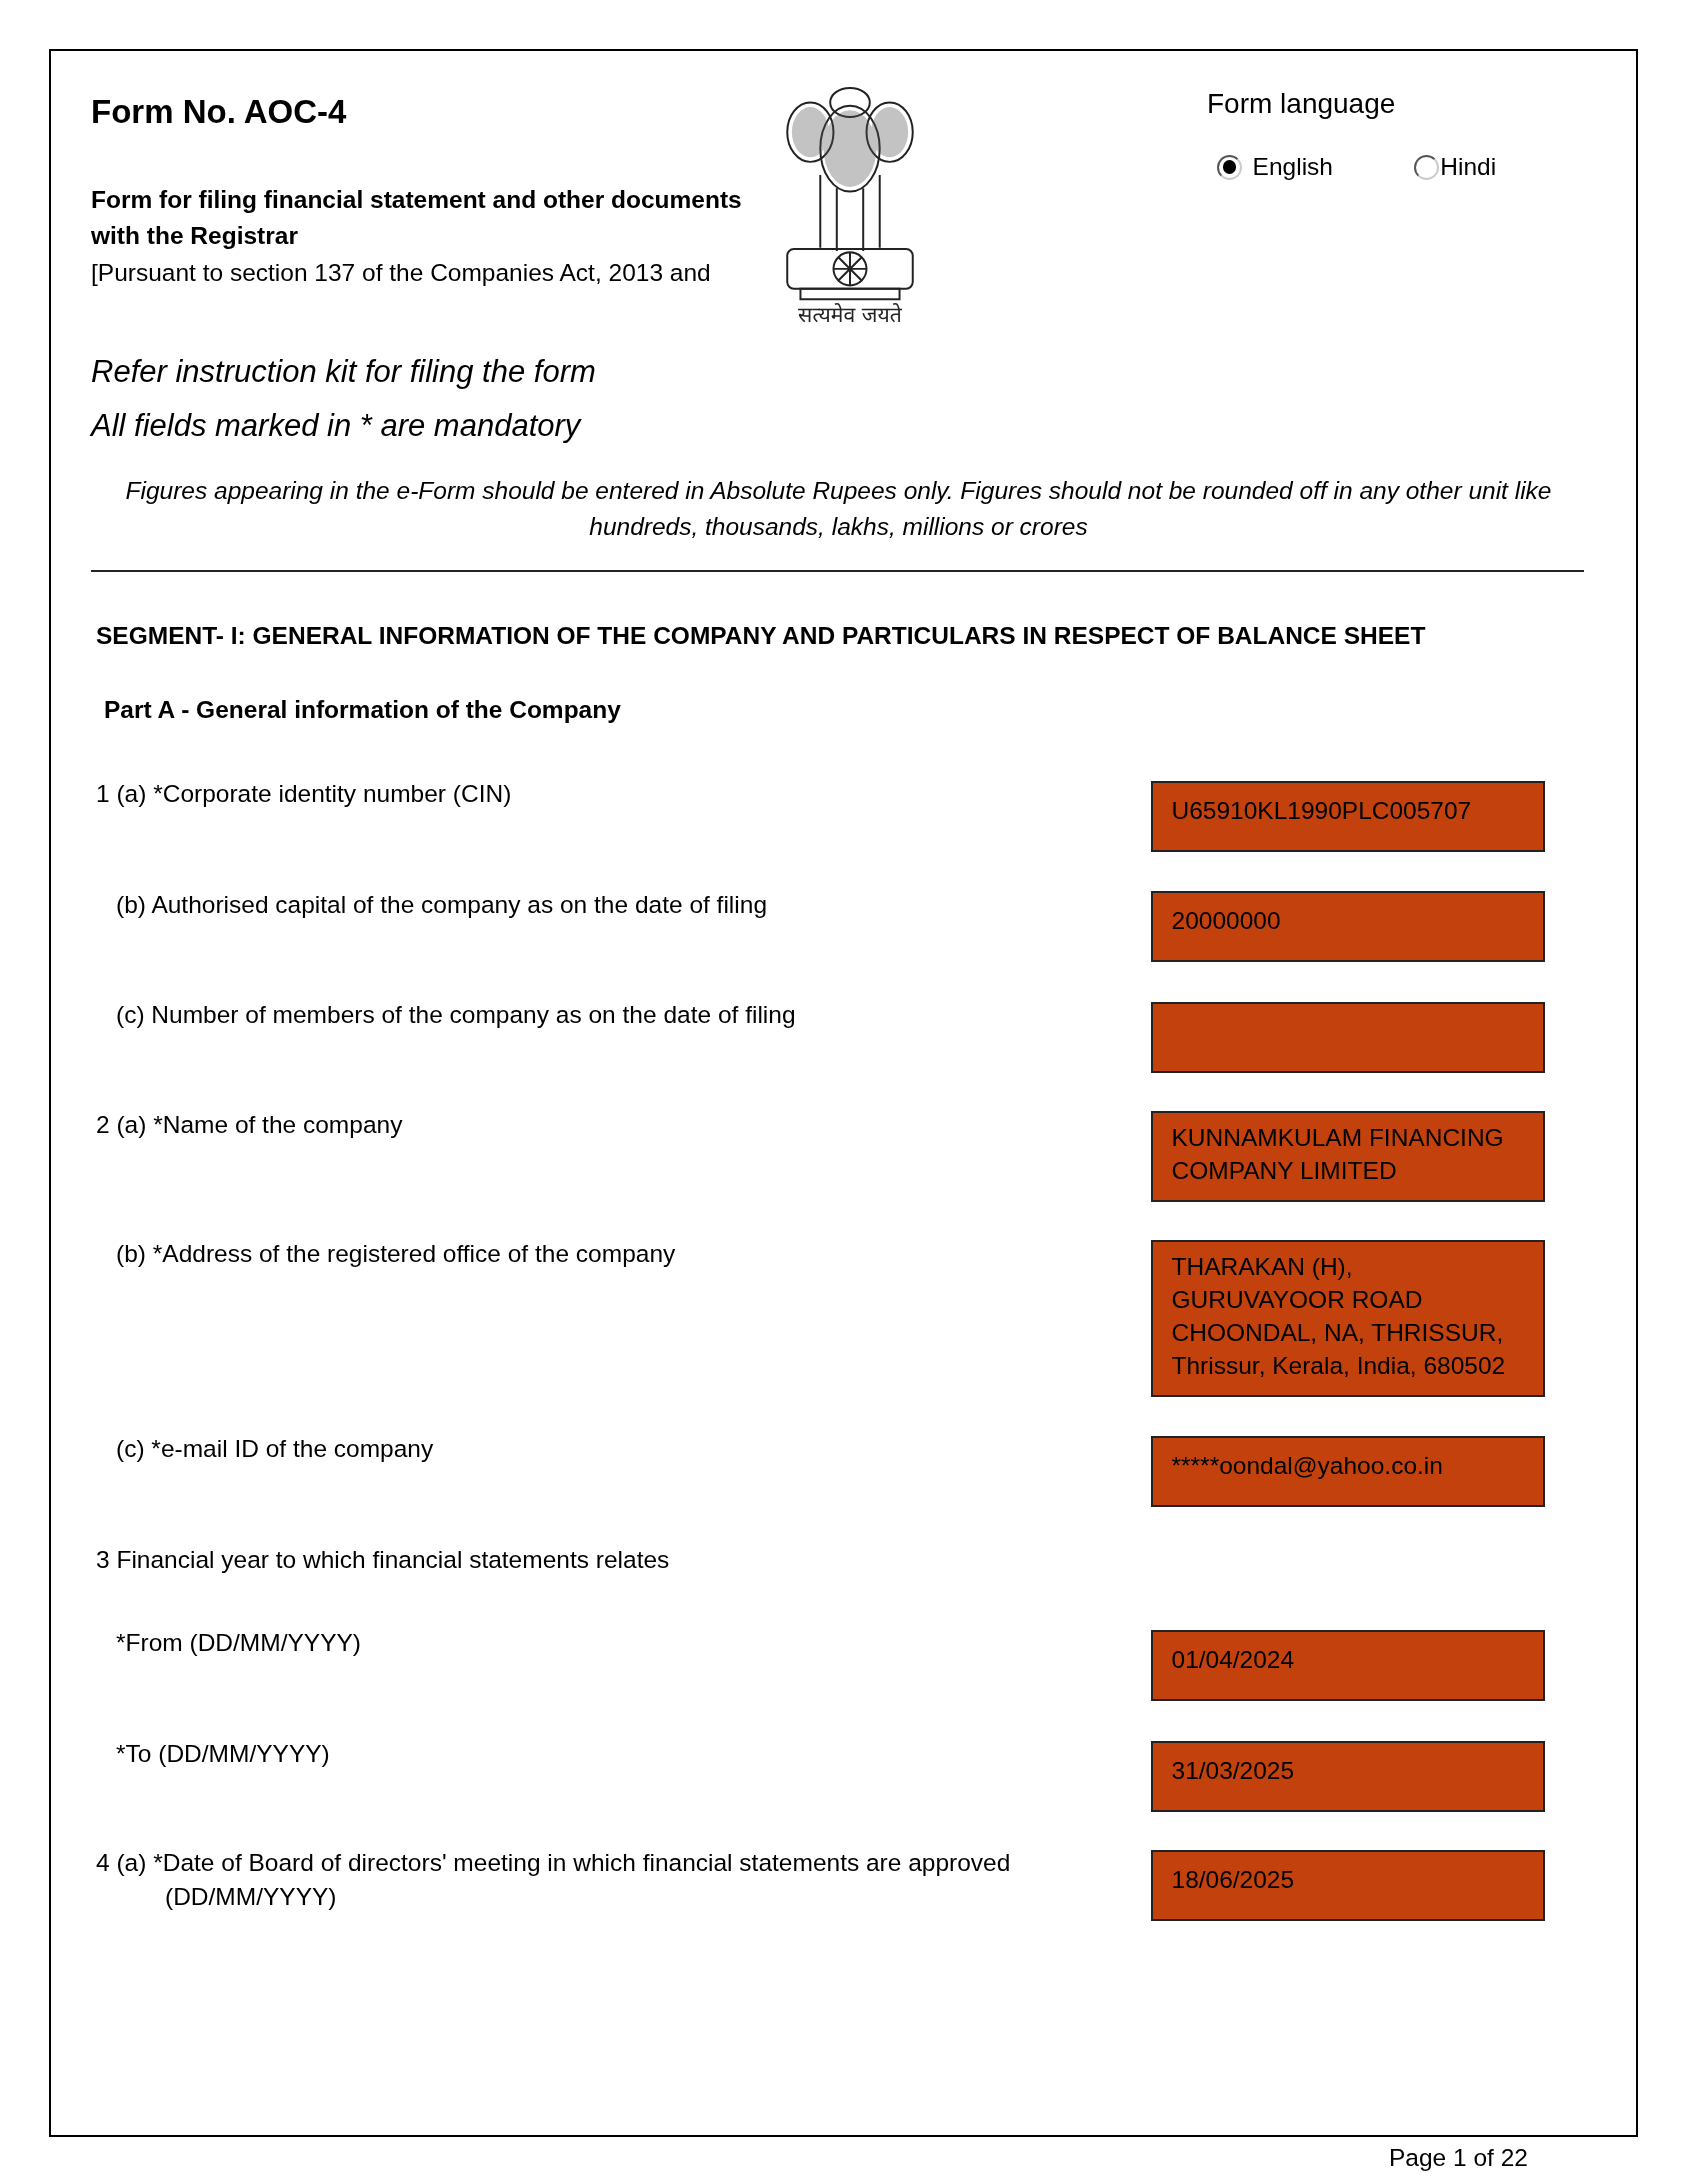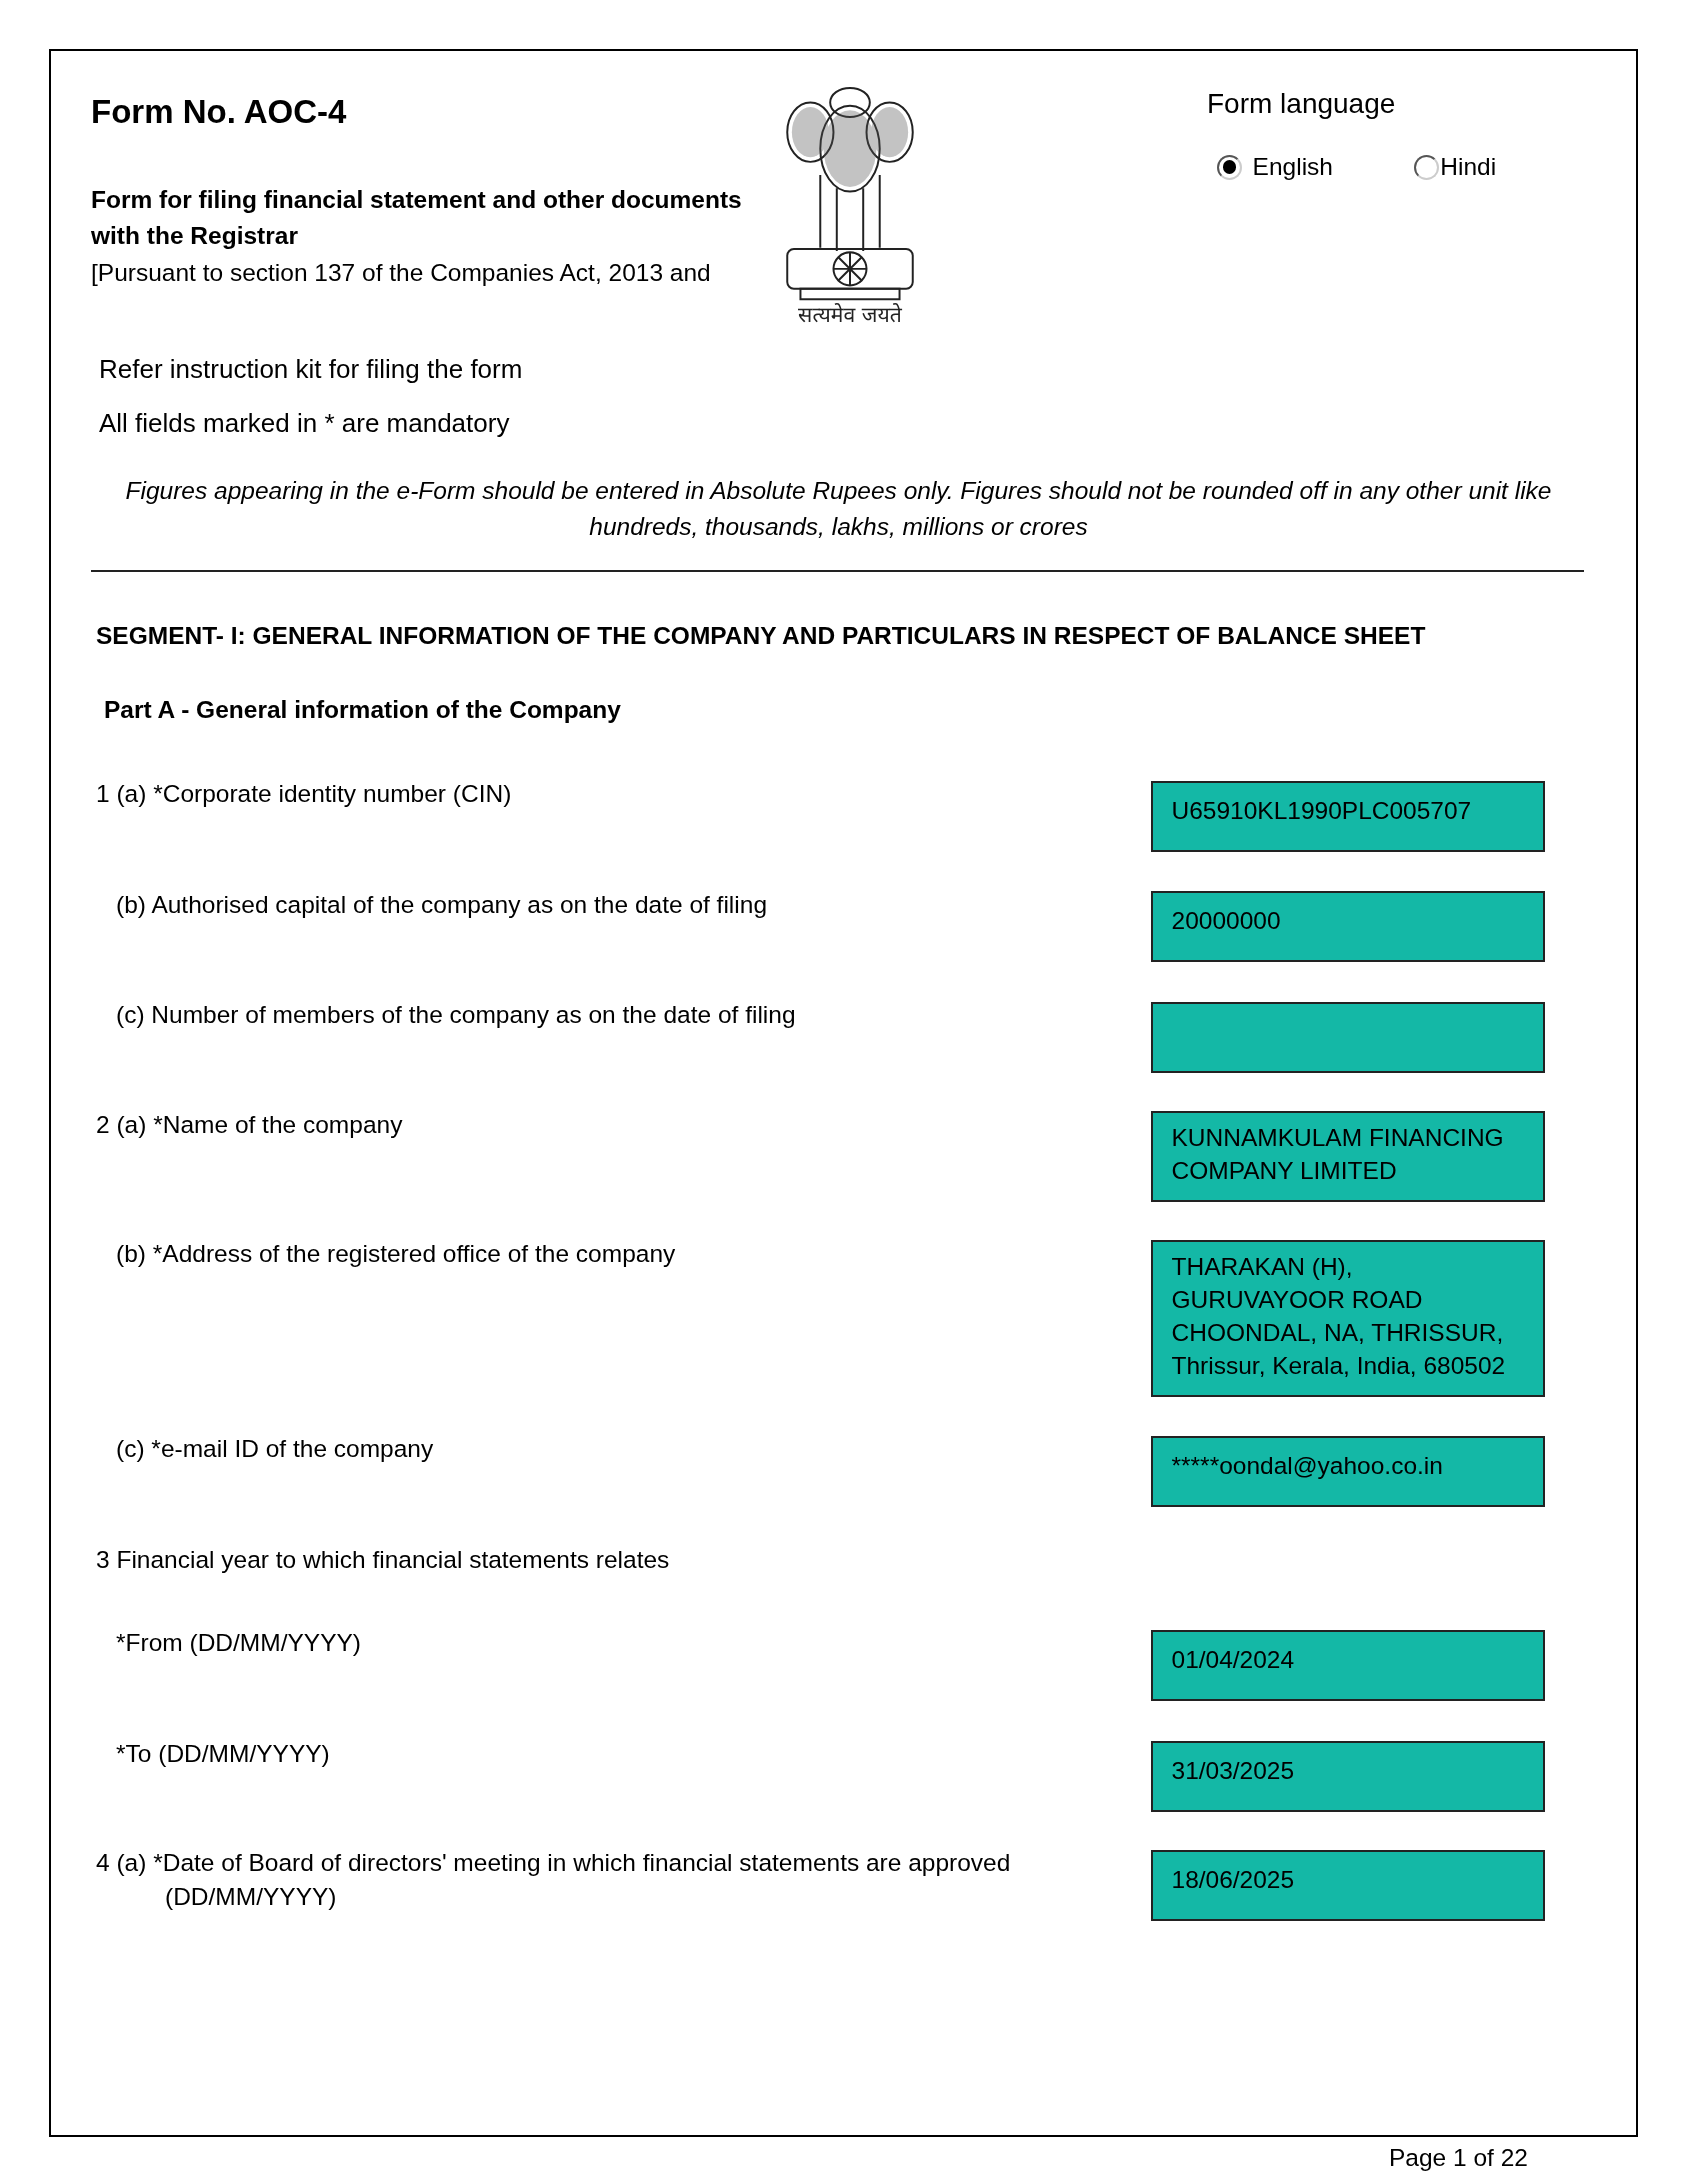--- a/index.html
+++ b/index.html
@@ -7,27 +7,27 @@
   .frame { position: absolute; left: 49px; top: 49px; width: 1589px; height: 2088px; border: 2px solid #000; box-sizing: border-box; }
   .abs { position: absolute; }
   .title { left: 91px; top: 93px; font-size: 33px; font-weight: bold; }
   .subtitle { left: 91px; top: 182px; font-size: 24.5px; font-weight: bold; line-height: 36px; width: 695px; }
   .pursuant { left: 91px; top: 255px; font-size: 24.5px; line-height: 36px; width: 695px; }
   .emblem { left: 774px; top: 76px; width: 152px; height: 251px; }
   .lang-title { left: 1207px; top: 88px; font-size: 28px; }
   .radio-row { top: 153px; font-size: 24.5px; display: flex; align-items: center; gap: 10.6px; }
   .radio { width: 25px; height: 25px; border-radius: 50%; border: 2px solid #555; border-bottom-color: #ccc; border-right-color: #ccc; box-sizing: border-box; display: flex; align-items: center; justify-content: center; background: #fff; }
   .radio .dot { width: 13.2px; height: 13.2px; border-radius: 50%; background: #000; }
-  .italic { font-size: 26px; left: 91px; margin-left: 8px; }
+  .italic { font-style: italic; font-size: 31px; left: 91px; }
   .note3 { left: 91px; top: 473px; width: 1495px; font-size: 24.5px; font-style: italic; line-height: 36px; text-align: center; }
   .rule { left: 91px; top: 570px; width: 1493px; height: 2px; background: #222; }
   .segment { left: 96px; top: 622px; font-size: 24.5px; font-weight: bold; }
   .parta { left: 104px; top: 696px; font-size: 24.5px; font-weight: bold; }
   .label { font-size: 24.5px; line-height: 34px; }
-  .field { left: 1151px; width: 394px; border: 2px solid #222; box-sizing: border-box; font-size: 24.5px; line-height: 33px; padding: 10.6px 18.5px; background: #14b8a6; }
+  .field { left: 1151px; width: 394px; border: 2px solid #222; box-sizing: border-box; font-size: 24.5px; line-height: 33px; padding: 10.6px 18.5px; background: #c2410c; }
   .pagenum { left: 1389px; top: 2144px; font-size: 24.5px; }
 </style>
 </head>
 <body>
 
 <div class="frame"></div>
 
 <div class="abs title">Form No. AOC-4</div>
 <div class="abs subtitle">
   <div>Form for filing financial statement and other documents</div>

